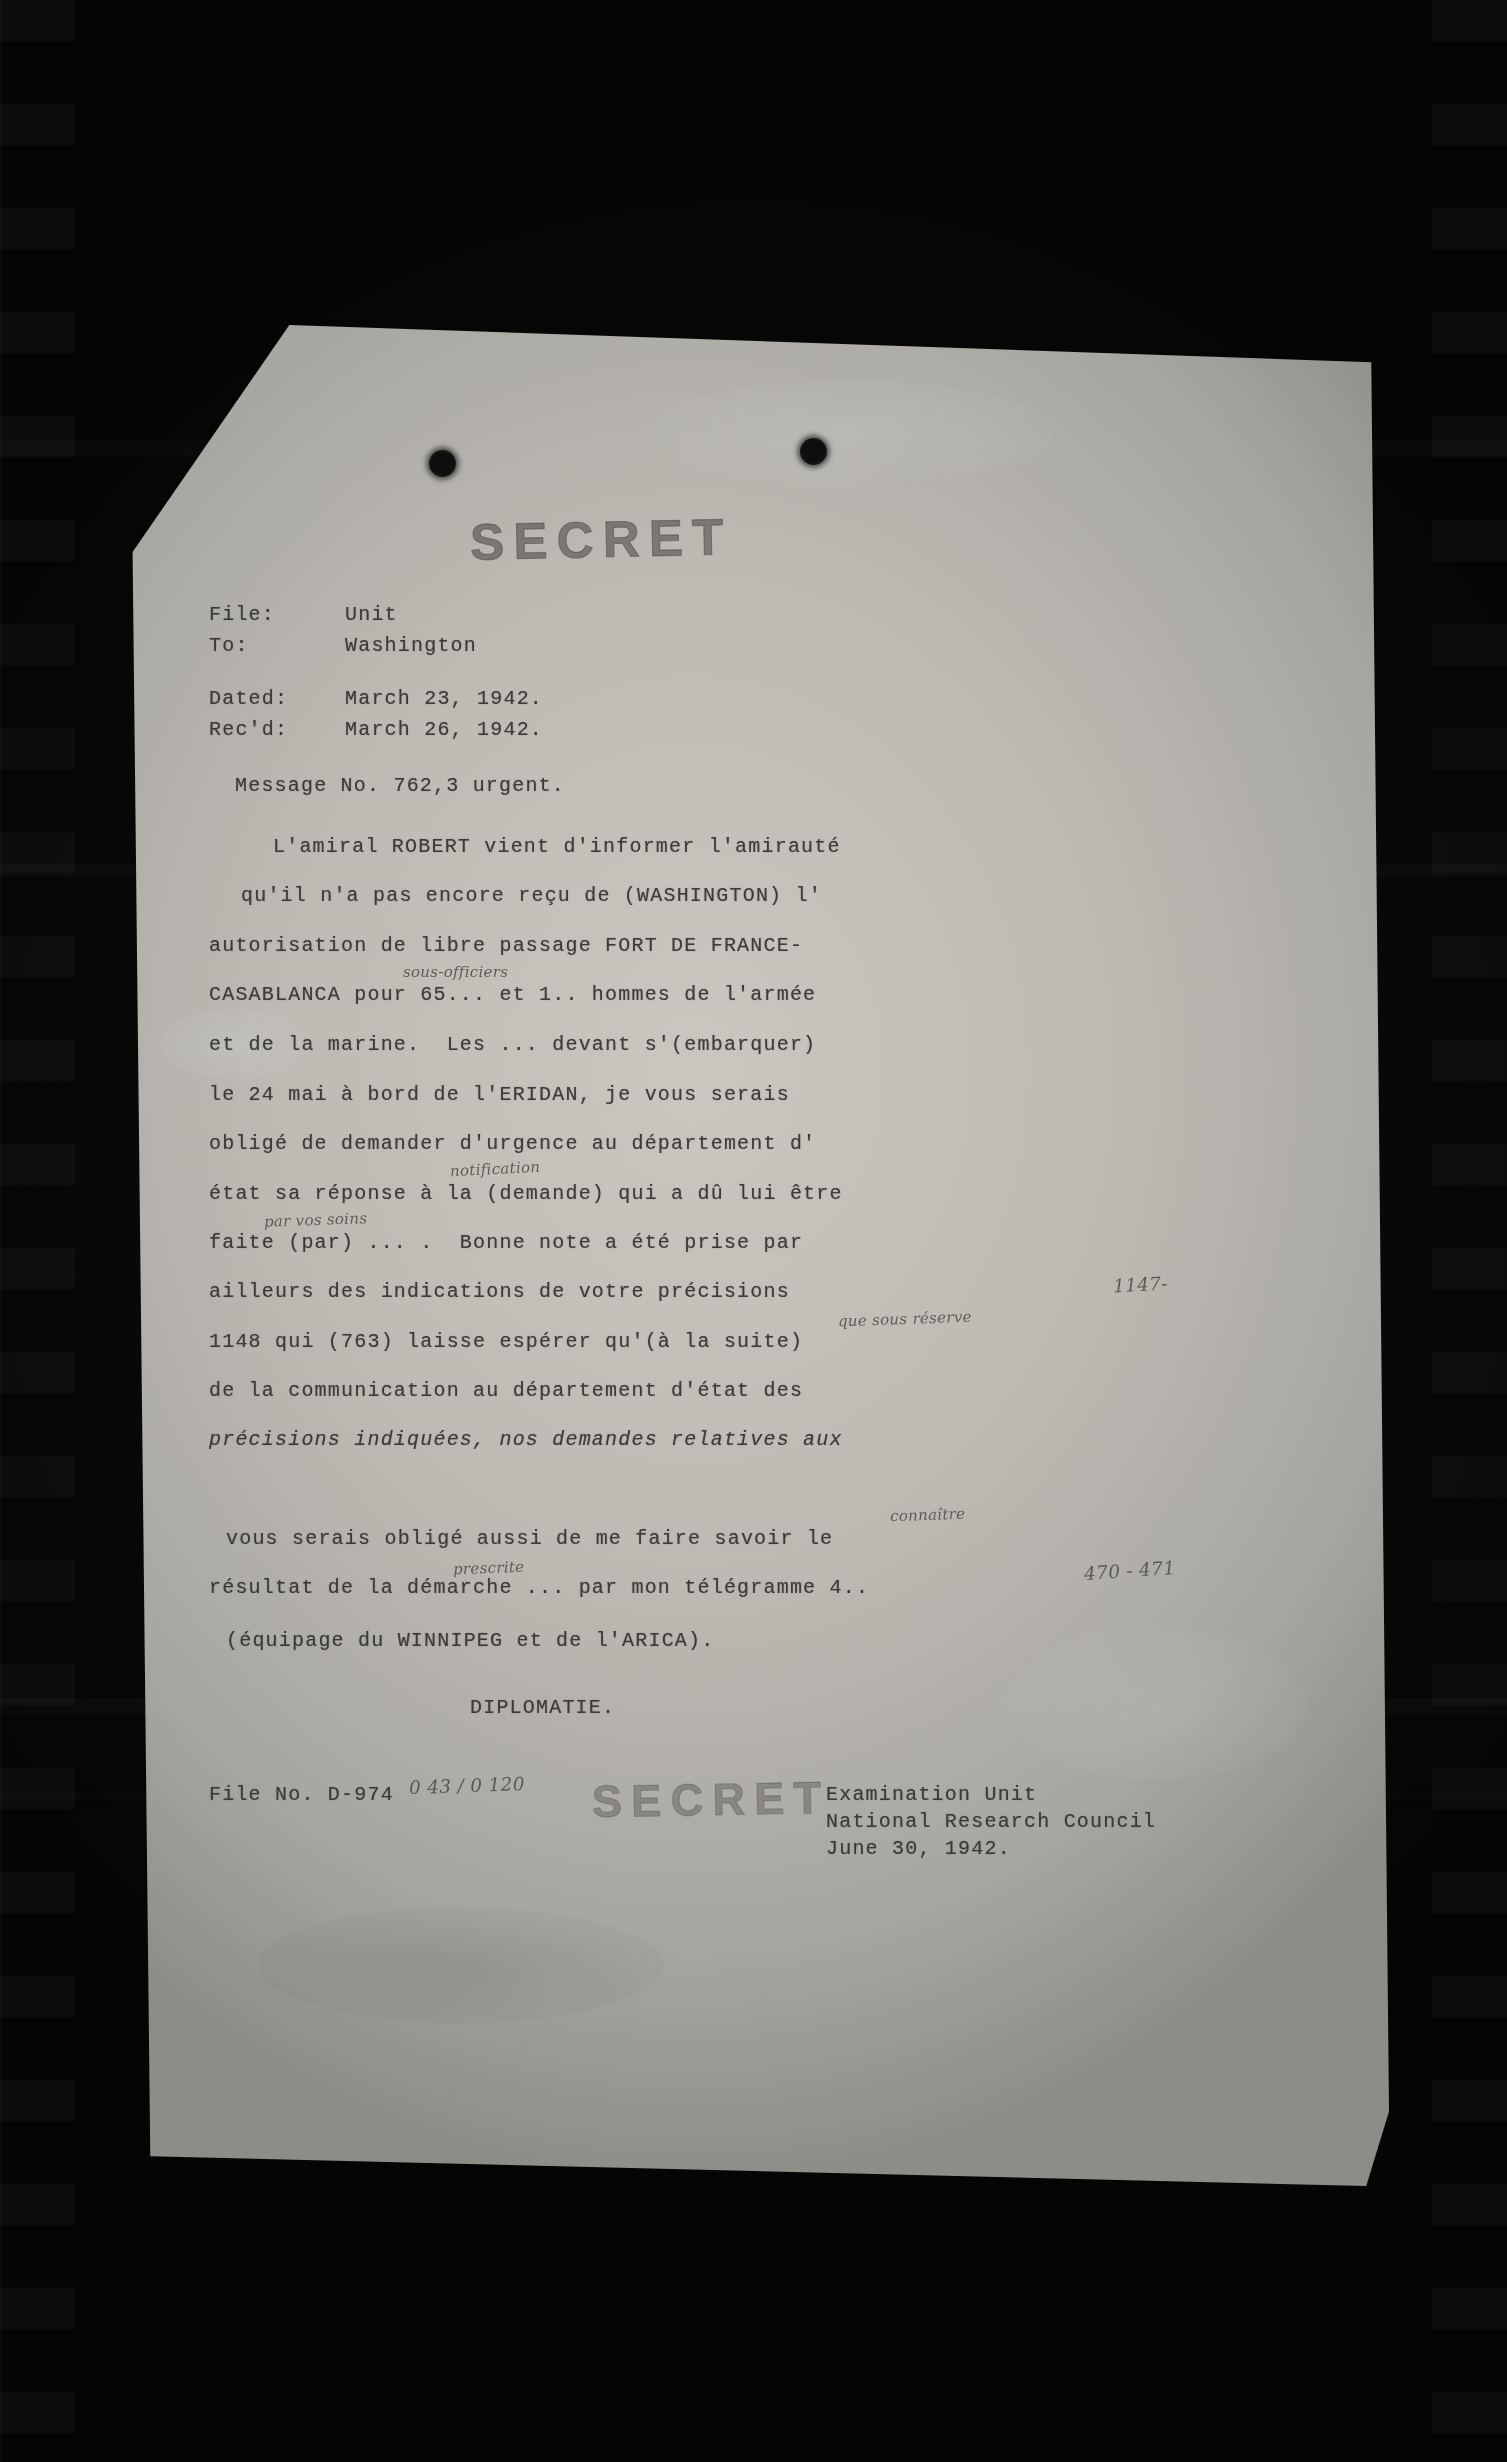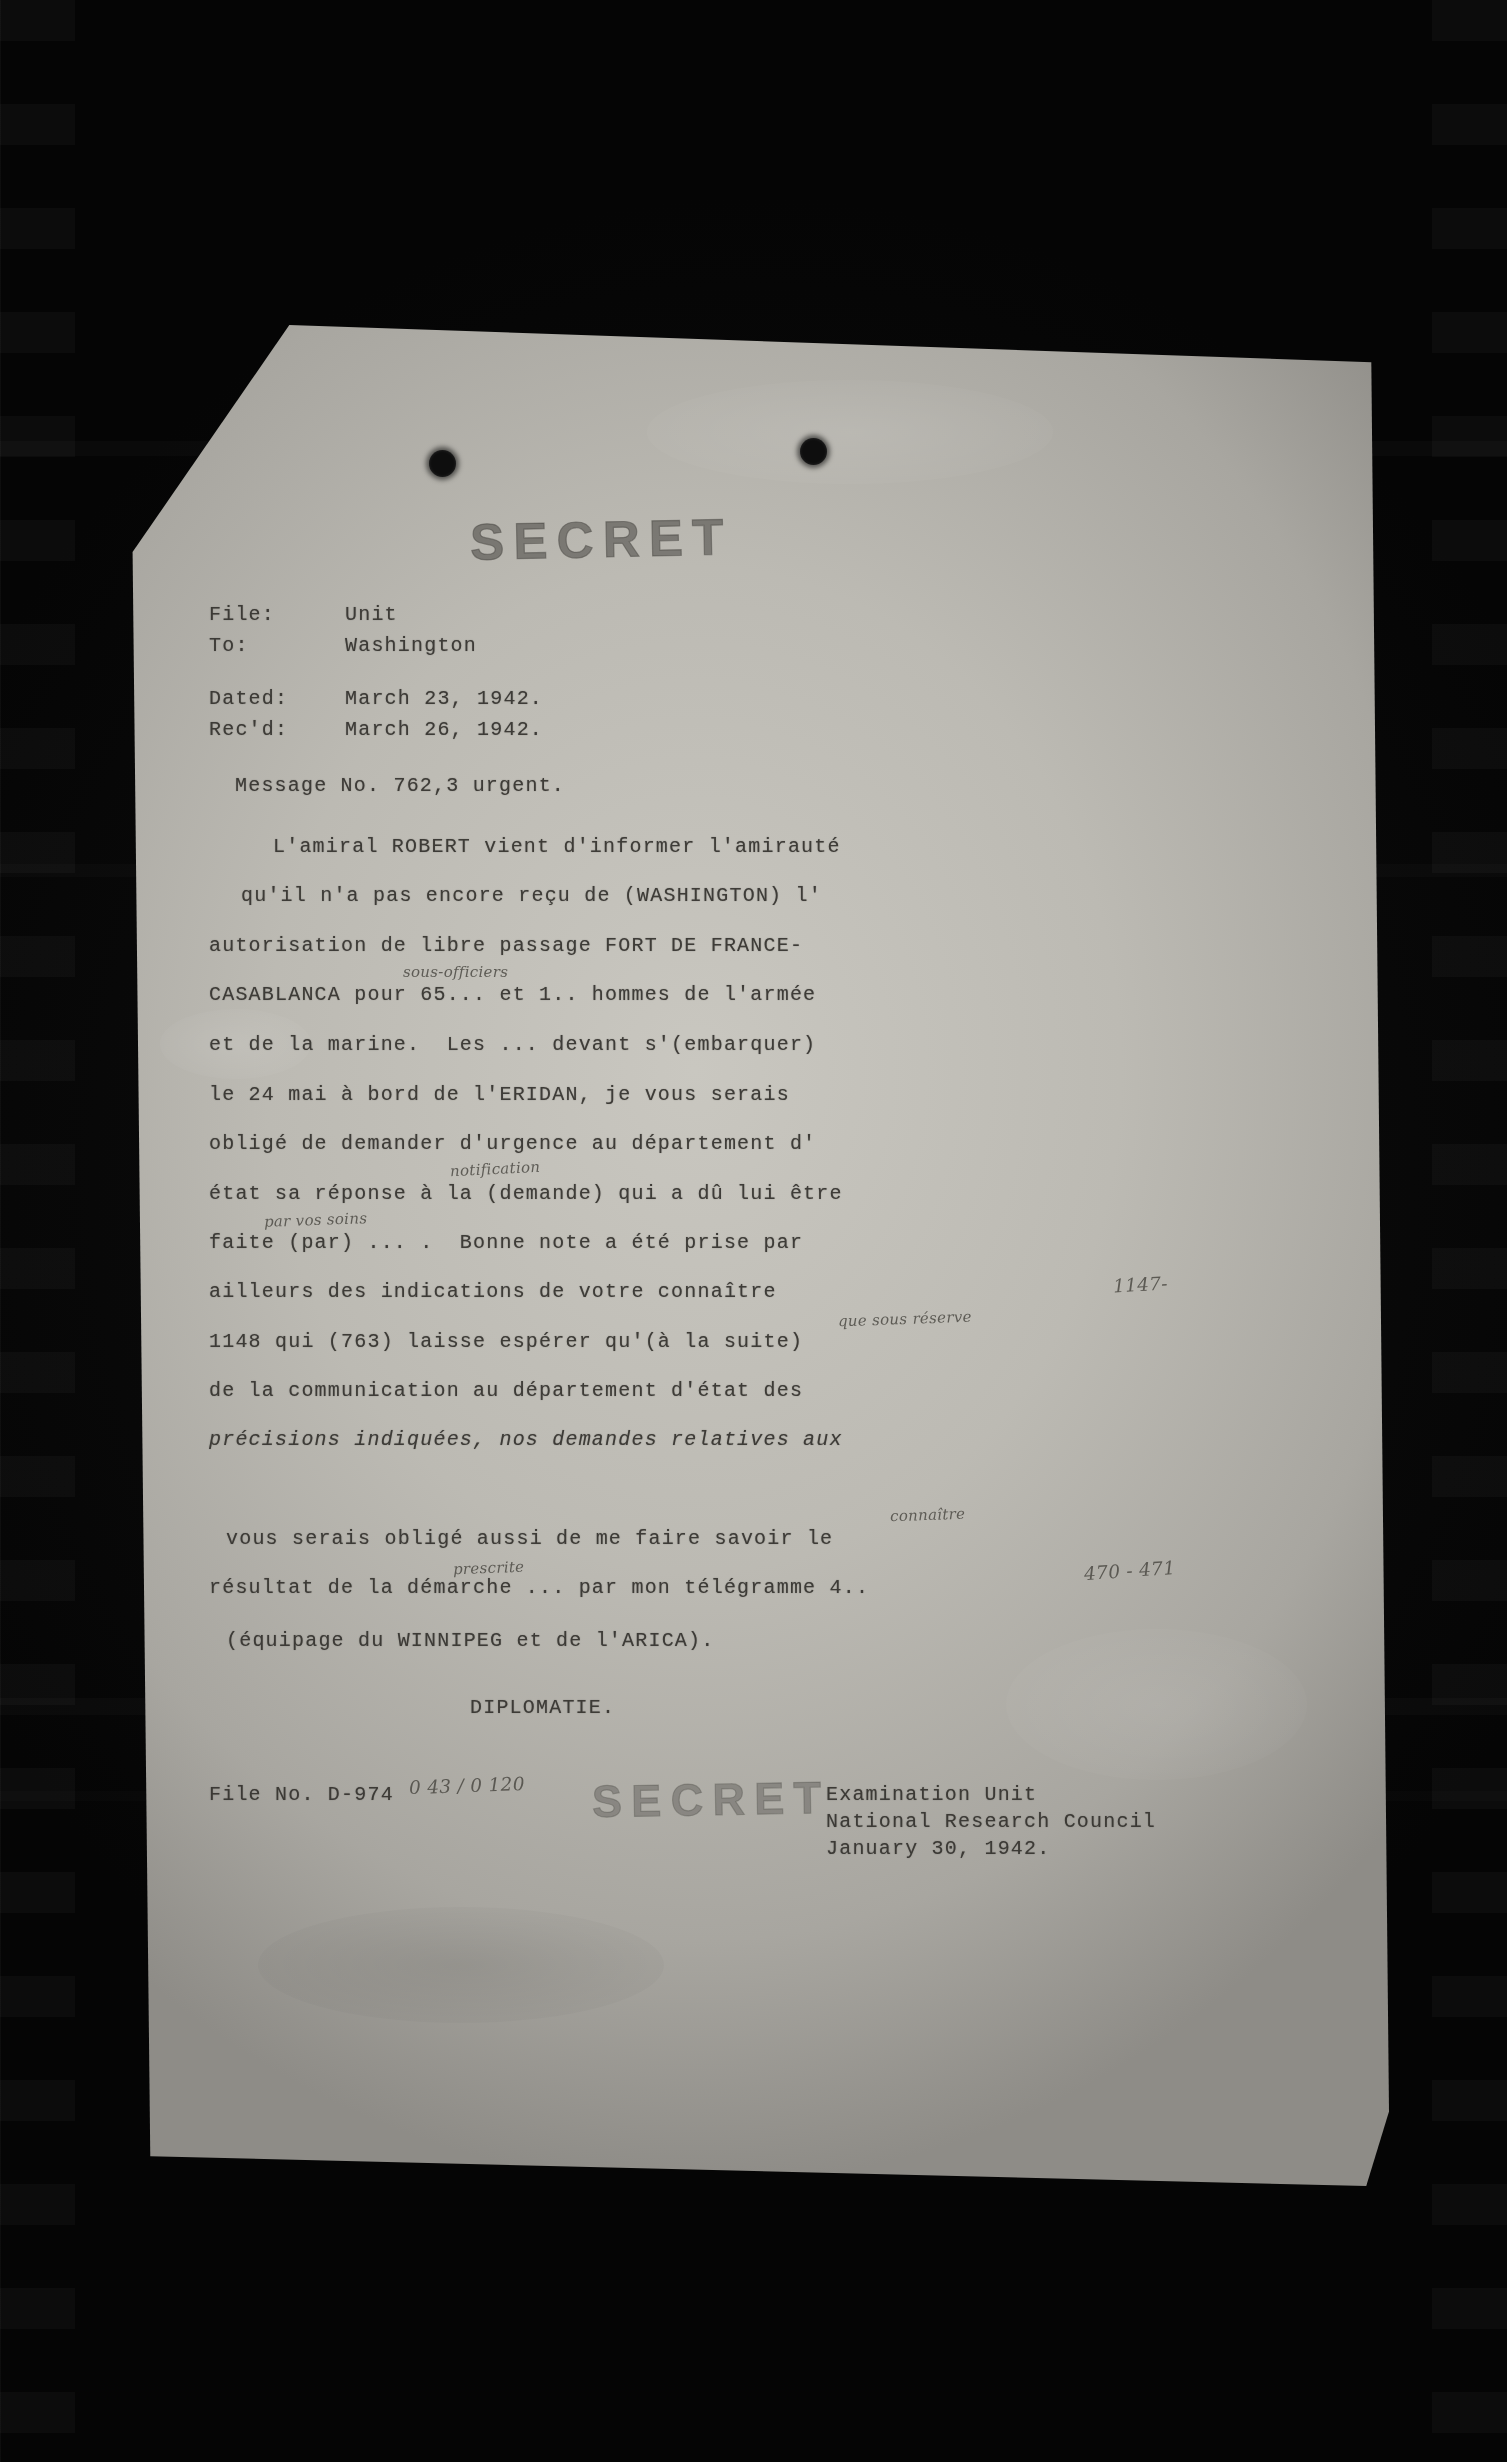--- a/index.html
+++ b/index.html
@@ -197,39 +197,39 @@
 
     <div class="t" style="left:148px;top:510px;">L'amiral ROBERT vient d'informer l'amirauté</div>
     <div class="t" style="left:116px;top:559px;">qu'il n'a pas encore reçu de (WASHINGTON) l'</div>
     <div class="t" style="left:84px;top:609px;">autorisation de libre passage FORT DE FRANCE-</div>
     <div class="t" style="left:84px;top:658px;">CASABLANCA pour 65... et 1.. hommes de l'armée</div>
     <div class="t" style="left:84px;top:708px;">et de la marine.  Les ... devant s'(embarquer)</div>
     <div class="t" style="left:84px;top:758px;">le 24 mai à bord de l'ERIDAN, je vous serais</div>
     <div class="t" style="left:84px;top:807px;">obligé de demander d'urgence au département d'</div>
     <div class="t" style="left:84px;top:857px;">état sa réponse à la (demande) qui a dû lui être</div>
     <div class="t" style="left:84px;top:906px;">faite (par) ... .  Bonne note a été prise par</div>
-    <div class="t" style="left:84px;top:955px;">ailleurs des indications de votre connaître</div>
+    <div class="t" style="left:84px;top:955px;">ailleurs des indications de votre précisions</div>
     <div class="t" style="left:84px;top:1005px;">1148 qui (763) laisse espérer qu'(à la suite)</div>
     <div class="t" style="left:84px;top:1054px;">de la communication au département d'état des</div>
     <div class="t" style="left:84px;top:1103px;font-style:italic;">précisions indiquées, nos demandes relatives aux</div>
     <div class="t" style="left:101px;top:1202px;">vous serais obligé aussi de me faire savoir le</div>
     <div class="t" style="left:84px;top:1251px;">résultat de la démarche ... par mon télégramme 4..</div>
 
     <div class="t" style="left:101px;top:1304px;">(équipage du WINNIPEG et de l'ARICA).</div>
 
     <div class="t" style="left:345px;top:1371px;">DIPLOMATIE.</div>
 
     <div id="stamp-secret-bottom" style="left:467px;top:1449px;">SECRET</div>
 
     <div class="t" style="left:84px;top:1458px;">File No. D-974</div>
     <div class="hand big" style="left:284px;top:1450px;transform:rotate(-2deg);">0 43 / 0 120</div>
 
     <div class="t" style="left:701px;top:1458px;">Examination Unit</div>
     <div class="t" style="left:701px;top:1485px;">National Research Council</div>
-    <div class="t" style="left:701px;top:1512px;">January 30, 1942.</div>
+    <div class="t" style="left:701px;top:1512px;">June 30, 1942.</div>
 
     <div class="hand" style="left:278px;top:638px;">sous-officiers</div>
     <div class="hand" style="left:325px;top:835px;transform:rotate(-3deg);">notification</div>
     <div class="hand" style="left:139px;top:886px;transform:rotate(-2deg);">par vos soins</div>
     <div class="hand big" style="left:988px;top:949px;transform:rotate(-3deg);">1147-</div>
     <div class="hand" style="left:713px;top:985px;transform:rotate(-2deg);">que sous réserve</div>
     <div class="hand" style="left:765px;top:1181px;transform:rotate(-2deg);">connaître</div>
     <div class="hand" style="left:328px;top:1234px;transform:rotate(-2deg);">prescrite</div>
     <div class="hand big" style="left:959px;top:1235px;transform:rotate(-4deg);">470 - 471</div>
   </div>

